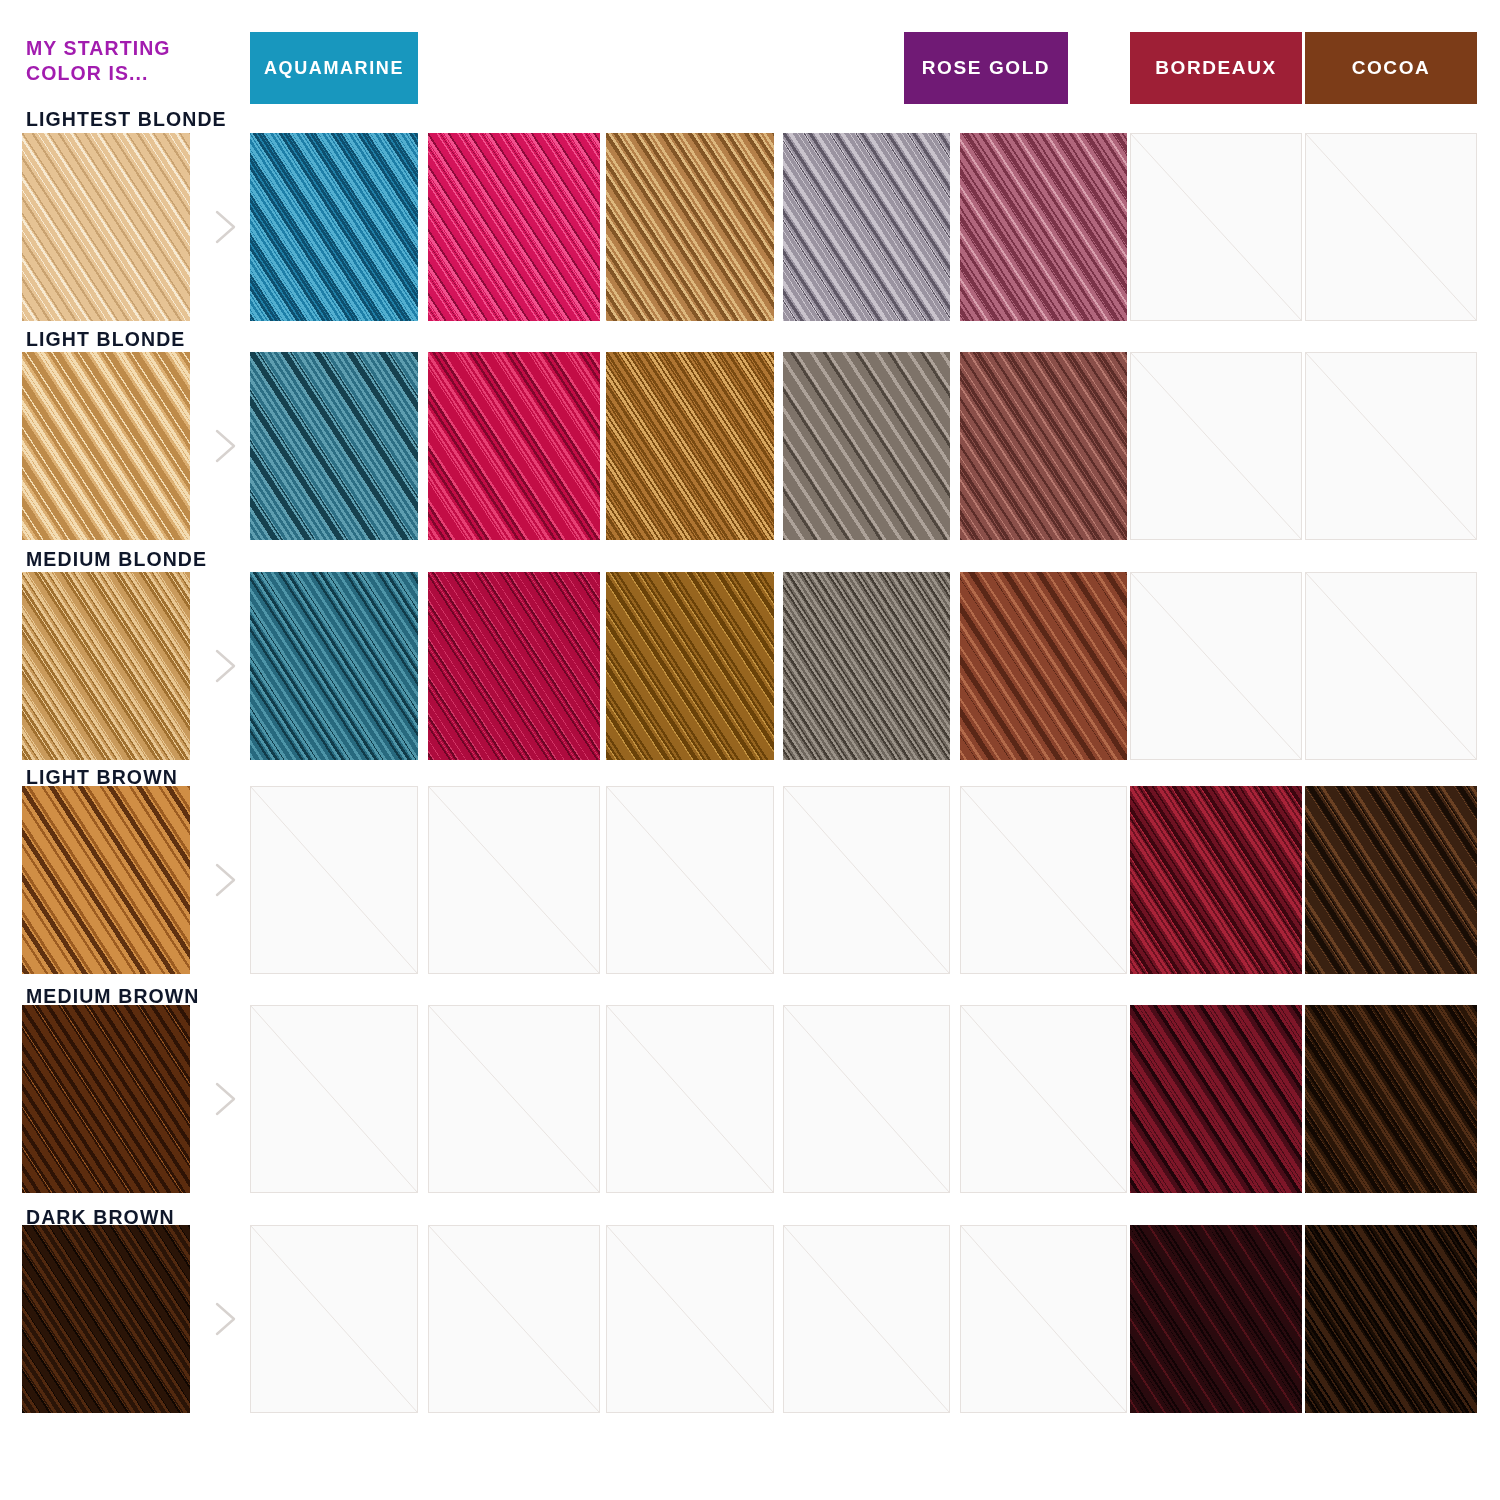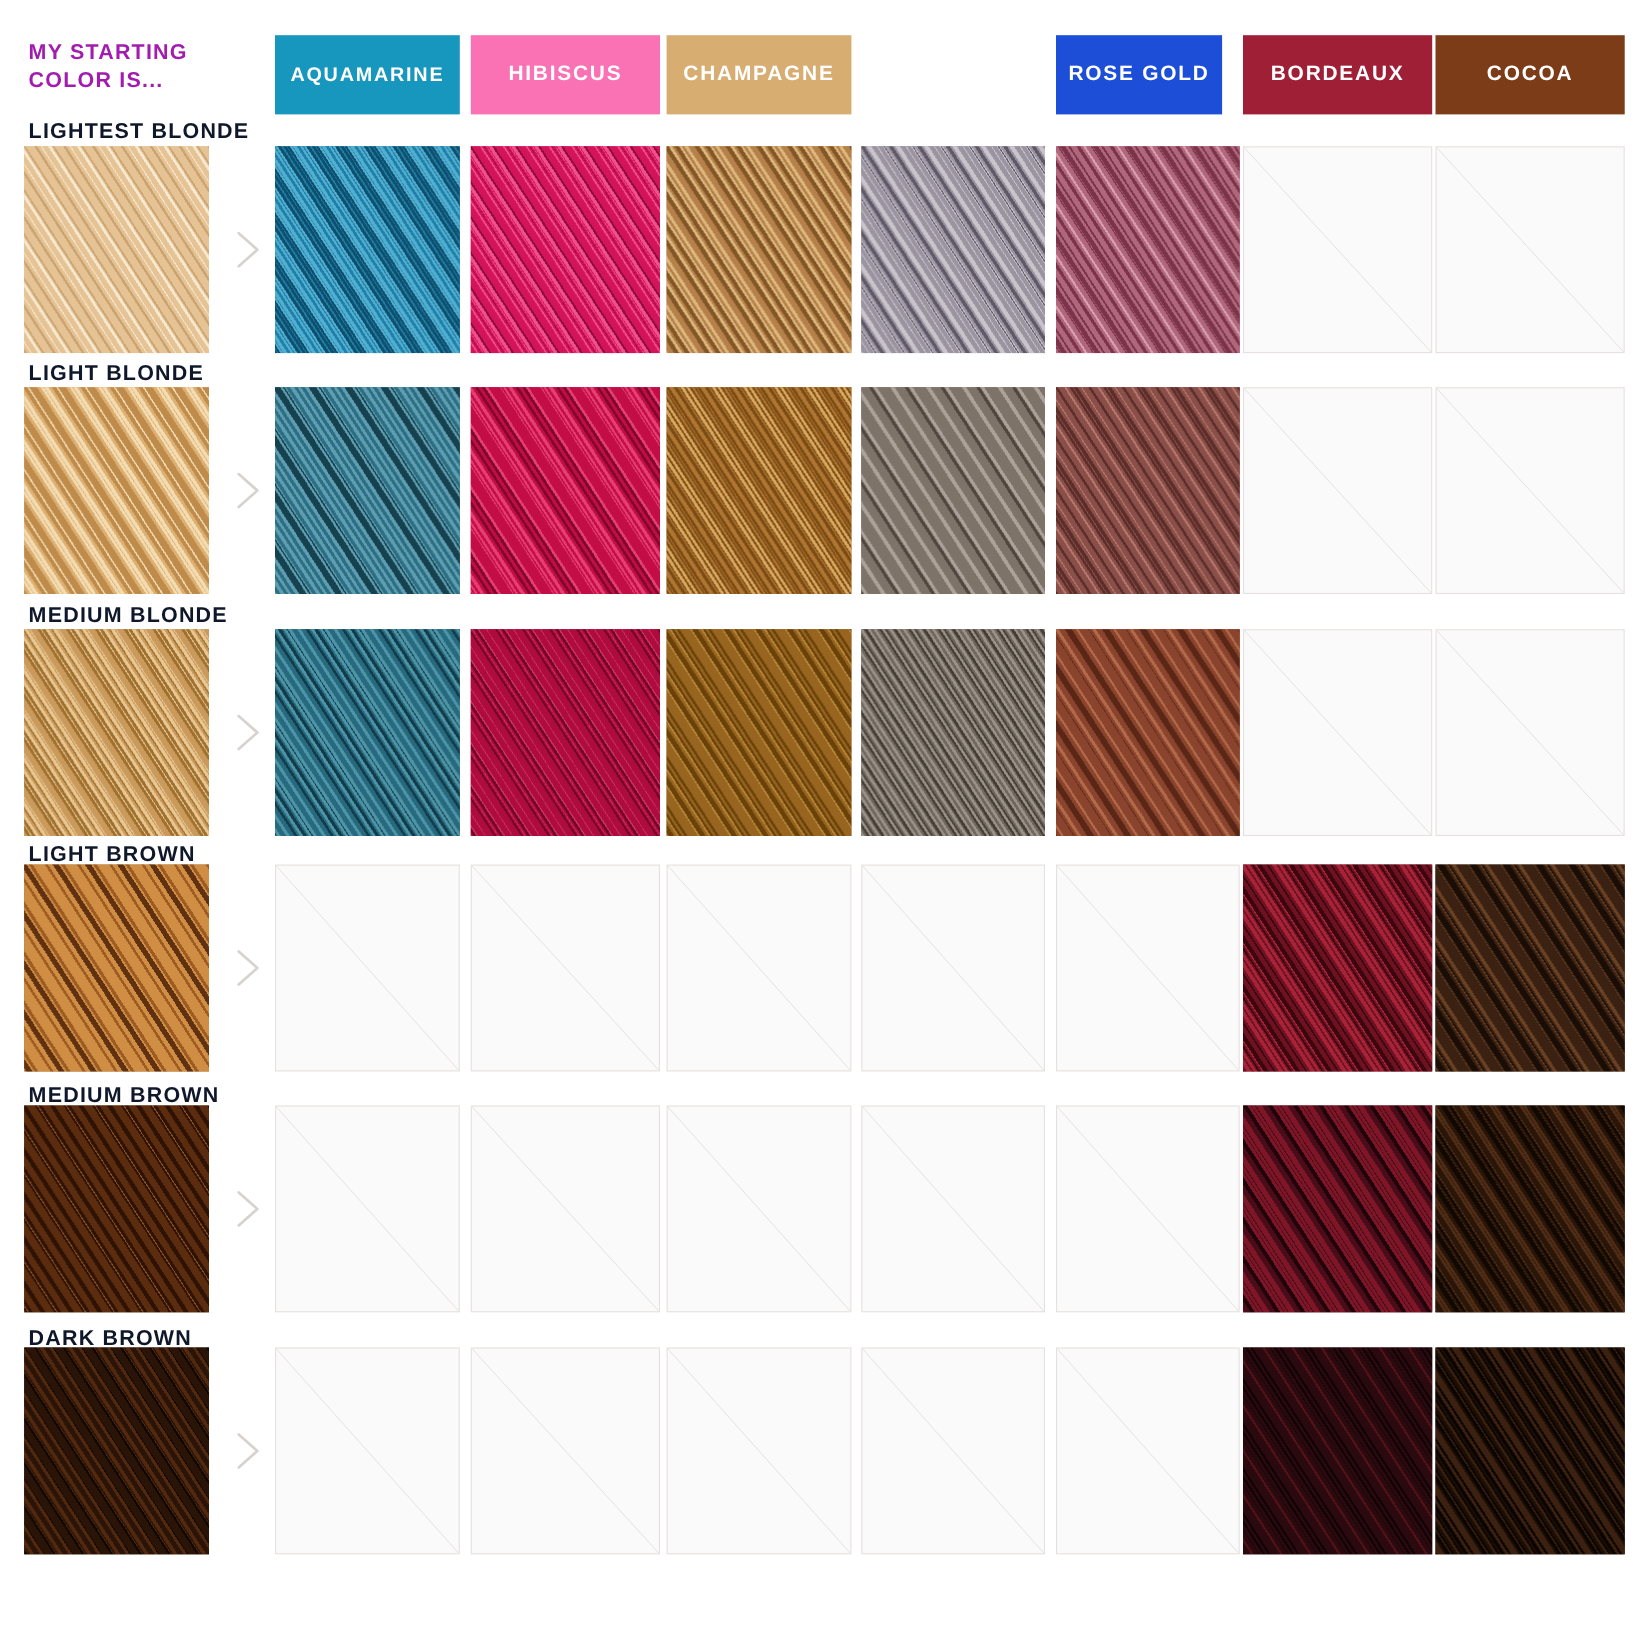--- a/index.html
+++ b/index.html
@@ -150,27 +150,21 @@
 <div id="chart">
 
   <div class="header-row">
     <div class="corner-label">MY STARTING COLOR IS...</div>
   </div>
 
   <div class="grid" id="grid-layer">
       <div class="col-head" style="left: 250px; top: 32px; width: 168px; background: rgb(24, 151, 190);">
         <span style="font-size: 18px;">AQUAMARINE</span>
       </div>
-      <div class="col-head" style="left: 428px; top: 32px; width: 172px; background: rgb(250, 114, 180);">
-        <span>HIBISCUS</span>
-      </div>
-      <div class="col-head" style="left: 606px; top: 32px; width: 168px; background: rgb(216, 173, 114);">
-        <span>CHAMPAGNE</span>
-      </div>
-      <div class="col-head" style="left: 960px; top: 32px; width: 151px; background: #1d4ed8;">
+      <div class="col-head" style="left: 904px; top: 32px; width: 164px; background: #701a75;">
         <span>ROSE GOLD</span>
       </div>
       <div class="col-head" style="left: 1130px; top: 32px; width: 172px; background: rgb(158, 31, 54);">
         <span>BORDEAUX</span>
       </div>
       <div class="col-head" style="left: 1305px; top: 32px; width: 172px; background: rgb(124, 60, 24);">
         <span>COCOA</span>
       </div>
       <div class="row-label" style="top: 108px;">LIGHTEST BLONDE</div>
       <div class="swatch" style="left: 22px; top: 133px; width: 168px; height: 188px; background: rgb(230, 195, 148);">

